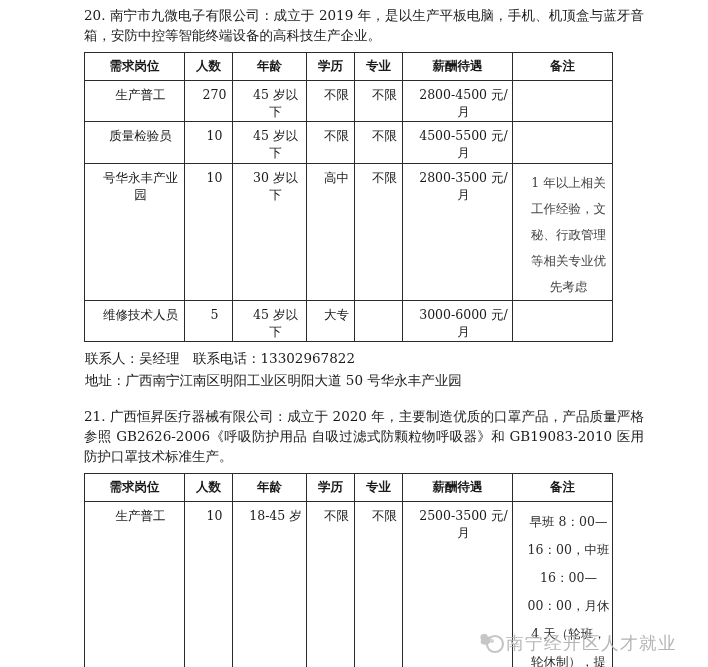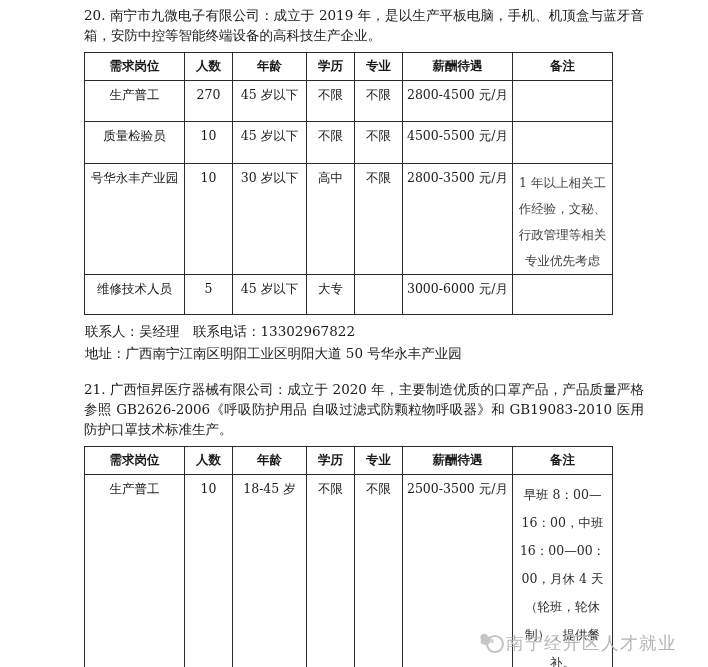--- a/index.html
+++ b/index.html
@@ -29,21 +29,21 @@
   table.jobs {
     border-collapse: collapse;
     table-layout: fixed;
     width: 528px;
   }
   table.jobs th, table.jobs td {
     border: 1px solid #2b2b2b;
     font-size: 12.5px;
     text-align: center;
     vertical-align: top;
-    padding: 6px 2px 0 2px;
+    padding: 6px 2px 0 14px;
     overflow: hidden;
     box-sizing: border-box;
   }
   table.jobs th {
     font-weight: bold;
     vertical-align: middle;
     padding: 0 2px;
     height: 28px;
   }
   tr.r-h41 { height: 41px; }

